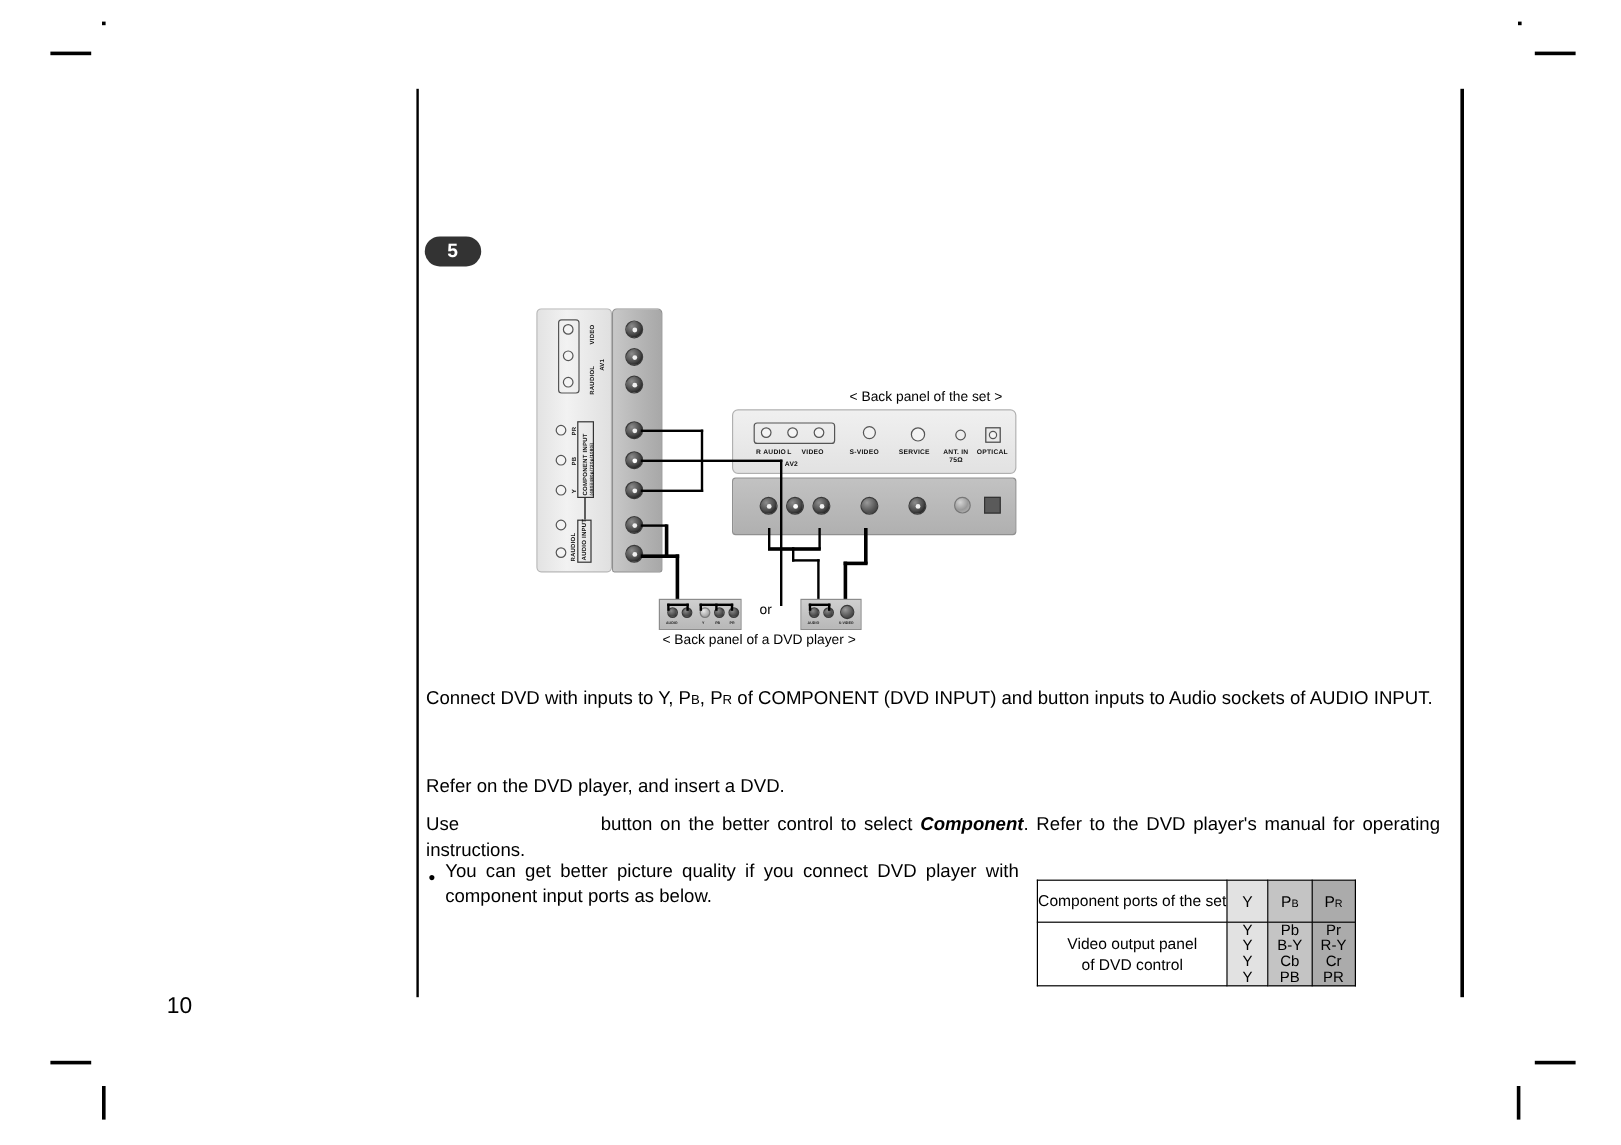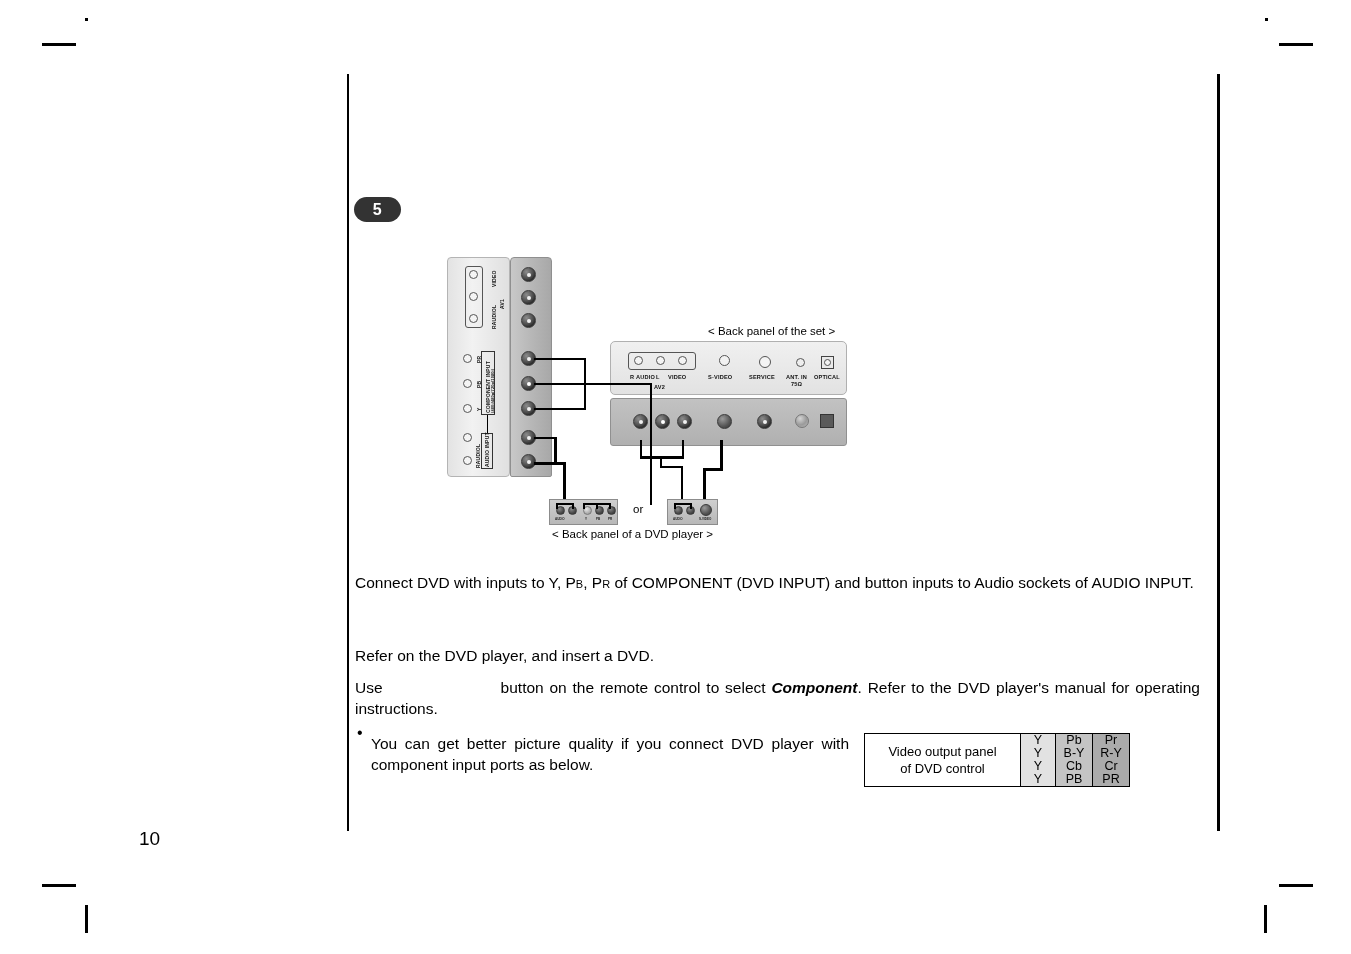--- a/index.html
+++ b/index.html
@@ -457,28 +457,34 @@
 
 <div class="caption" style="left:552px; top:528px;">&lt; Back panel of a DVD player &gt;</div>
 
 <div class="para justify" style="left:355px; top:572px; width:845px;">
   <span>Connect DVD with inputs to Y, P</span><span class="sub">B</span><span>, P</span><span class="sub">R</span><span> of COMPONENT (DVD INPUT) and button inputs to Audio sockets of AUDIO INPUT.</span>
 </div>
 
 <div class="para" style="left:355px; top:645px; width:845px;">Refer on the DVD player, and insert a DVD.</div>
 
 <div class="para justify" style="left:355px; top:677px; width:845px;">
-  <span>Use</span><span class="gap-inline"></span><span>button on the remote control to select </span><span class="bold">Component</span><span>. Refer to the DVD player's manual for operating instructions.</span>
+  <span>Use</span><span class="gap-inline"></span><span>button on the better control to select </span><span class="bold">Component</span><span>. Refer to the DVD player's manual for operating instructions.</span>
 </div>
 
 <div class="bullet-dot">•</div>
-<div class="para justify" style="left:371px; top:733px; width:478px;">You can get better picture quality if you connect DVD player with component input ports as below.</div>
+<div class="para justify" style="left:371px; top:716px; width:478px;">You can get better picture quality if you connect DVD player with component input ports as below.</div>
 
 <table class="cmp-table">
   <tbody>
+      <tr>
+    <td class="cmp-head-label">Component ports of the set</td>
+    <td class="cmp-c1">Y</td>
+    <td class="cmp-c2"><span>P</span><span class="cmp-sub">B</span></td>
+    <td class="cmp-c3"><span>P</span><span class="cmp-sub">R</span></td>
+  </tr>
   <tr>
     <td class="cmp-row2-label">
       <div>Video output panel</div>
       <div>of DVD control</div>
     </td>
     <td class="cmp-c1 cmp-stack">
       <div>Y</div>
       <div>Y</div>
       <div>Y</div>
       <div>Y</div>

